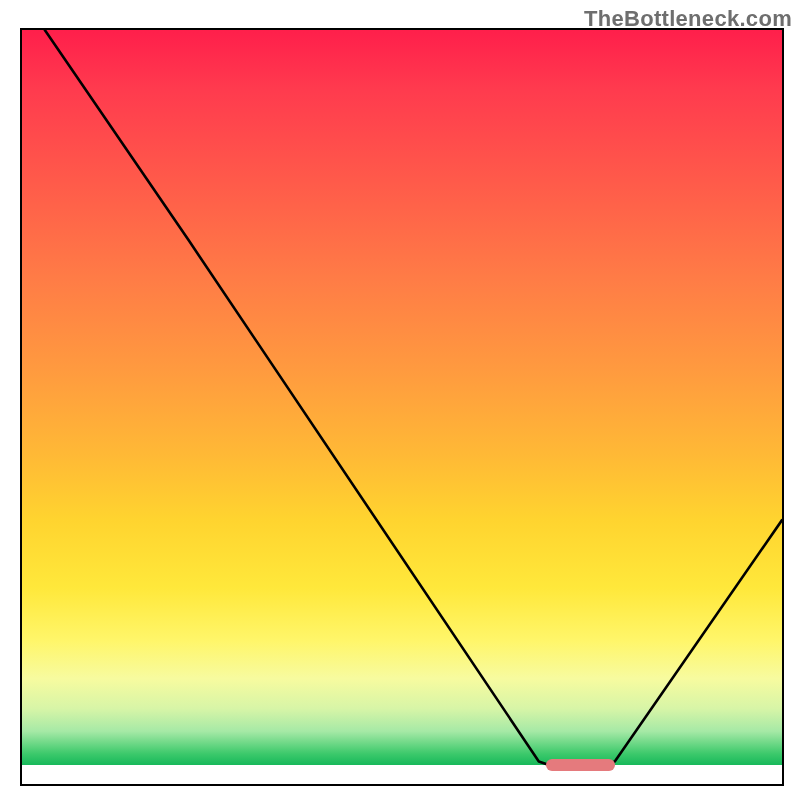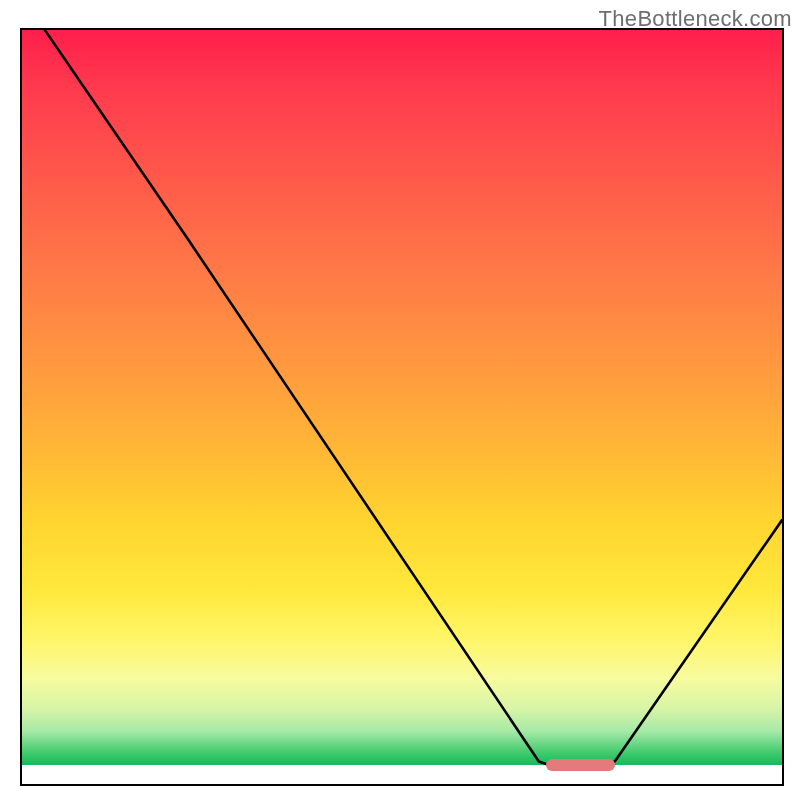--- a/index.html
+++ b/index.html
@@ -15,21 +15,21 @@
     position: relative;
     width: 800px;
     height: 800px;
   }
   .watermark {
     position: absolute;
     top: 6px;
     right: 8px;
     color: #6e6e6e;
     font-size: 22px;
-    font-weight: 400;
+    font-weight: 700;
     letter-spacing: 0.3px;
     z-index: 10;
   }
   .frame {
     position: absolute;
     left: 20px;
     top: 28px;
     width: 760px;
     height: 754px;
     border: 2px solid #000;

